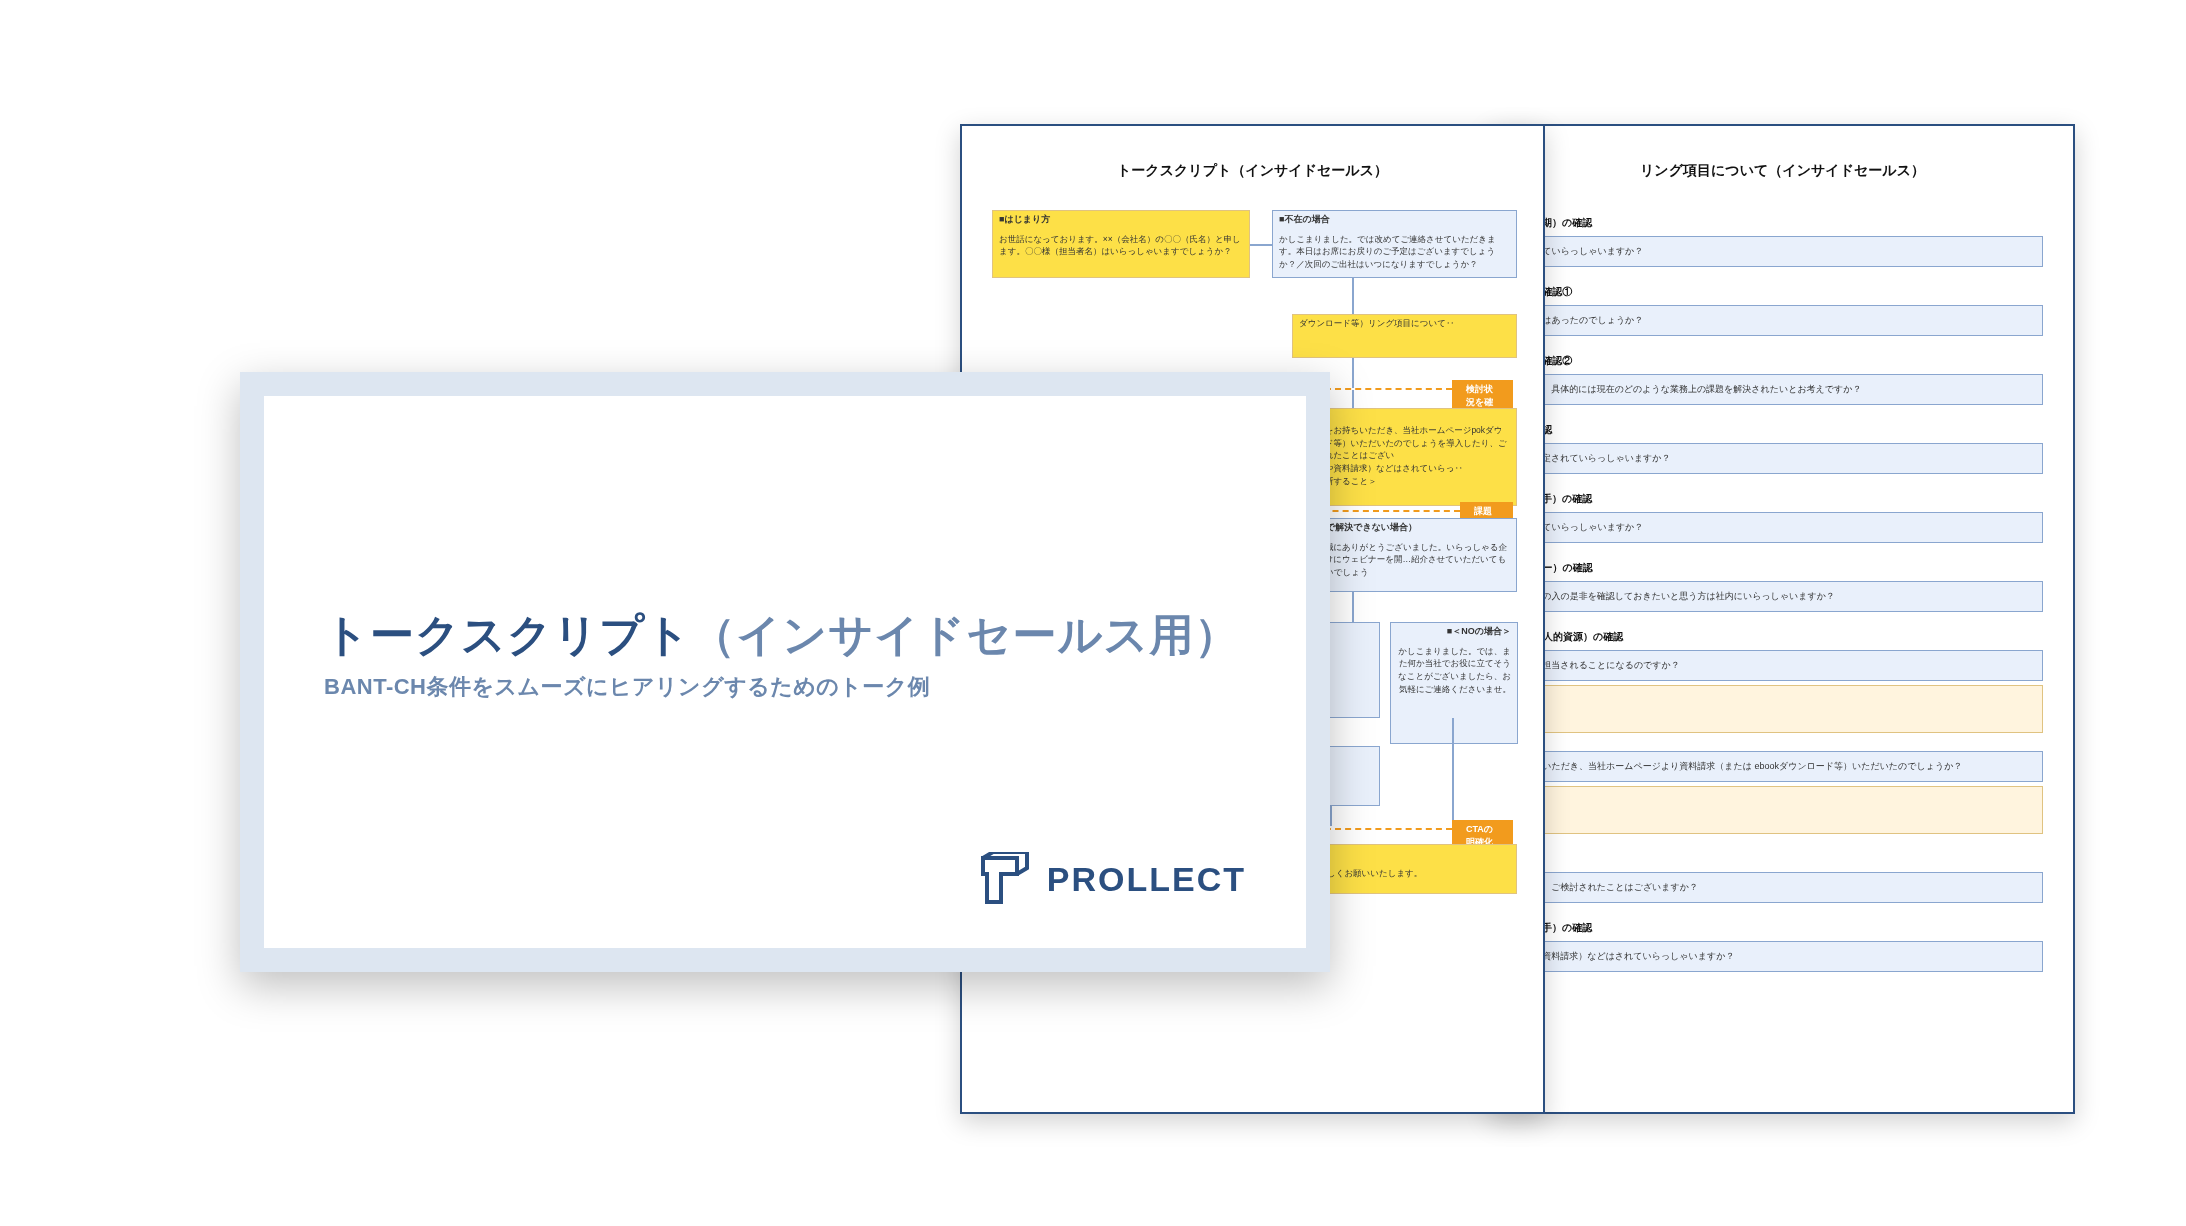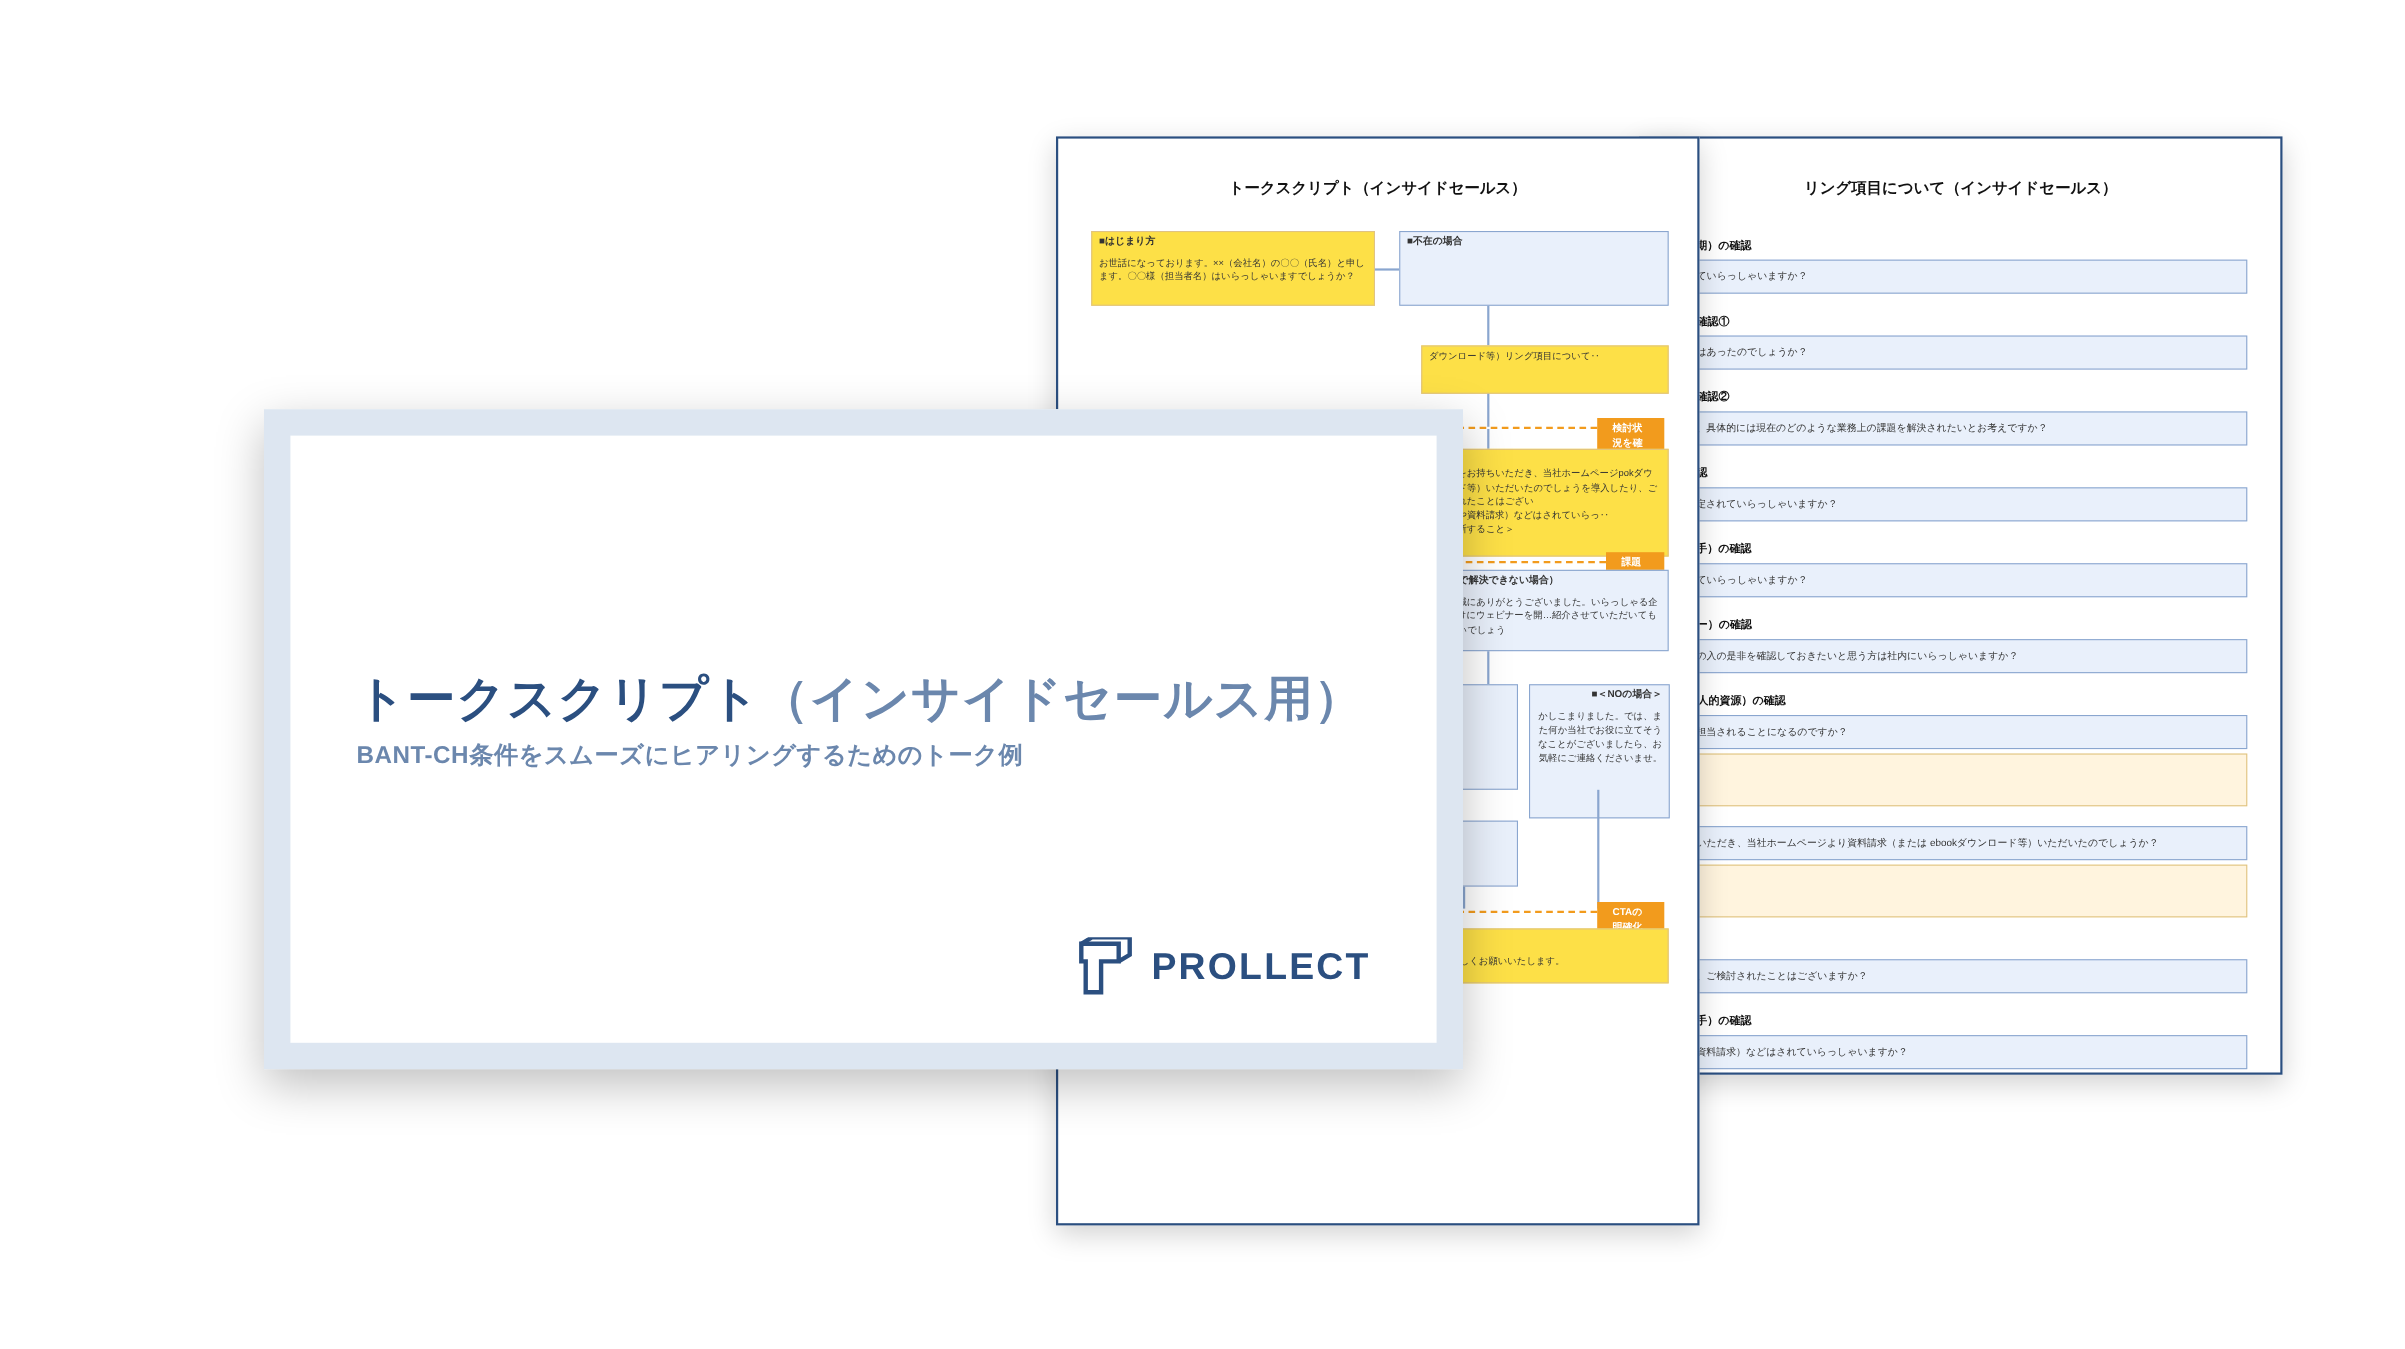--- a/index.html
+++ b/index.html
@@ -1,19 +1,19 @@
 <!DOCTYPE html>
 <html><head>
 <meta charset="utf-8">
 <style>
   html,body{margin:0;padding:0;width:2186px;height:1226px;background:#fff;font-family:"Hiragino Kaku Gothic ProN","Yu Gothic",Meiryo,sans-serif;overflow:hidden;}
   .stage{position:relative;width:2186px;height:1226px;}
   .doc{position:absolute;background:#fff;border:2px solid #2b4f80;box-shadow:0 8px 24px rgba(0,0,0,0.18);}
   
-  .doc.d2{left:1490px;top:124px;width:585px;height:853px;padding:36px 30px;box-sizing:border-box;}
+  .doc.d2{left:1490px;top:124px;width:585px;height:990px;padding:36px 30px;box-sizing:border-box;}
   .d2 .title{font-size:14px;font-weight:700;text-align:center;margin:0 0 36px 0;color:#111;}
   .d2 .sec{margin-bottom:18px;}
   .d2 .sec .hdr{font-size:10px;font-weight:700;color:#111;margin:0 0 6px 0;}
   .d2 .sec .blue{background:#e9f0fb;border:1px solid #8aa6cf;padding:8px 10px;font-size:9px;color:#333;min-height:14px;box-sizing:border-box;}
   .d2 .sec .yel{background:#fff4de;border:1px solid #e0c381;padding:8px 10px;font-size:9px;color:#333;min-height:48px;margin-top:4px;box-sizing:border-box;}
   
   .doc.d1{left:960px;top:124px;width:585px;height:990px;padding:36px 30px;box-sizing:border-box;}
   .d1 .title{font-size:14px;font-weight:700;text-align:center;margin:0 0 30px 0;color:#111;}
   .d1 .flow{position:relative;width:100%;height:870px;}
   .d1 .box{position:absolute;border:1px solid;font-size:8.5px;line-height:1.5;color:#333;box-sizing:border-box;}
@@ -91,20 +91,21 @@
     <div class="title">トークスクリプト（インサイドセールス）</div>
     <div class="flow">
 
       <div class="box yel" style="left:0;top:0;width:258px;height:68px;">
         <div class="h">■はじまり方</div>
         <div class="b">お世話になっております。××（会社名）の〇〇（氏名）と申します。〇〇様（担当者名）はいらっしゃいますでしょうか？</div>
       </div>
       <div class="harrow" style="left:258px;top:34px;width:22px;"></div>
       <div class="box blue" style="left:280px;top:0;width:245px;height:68px;">
         <div class="h">■不在の場合</div>
+        <div class="b">かしこまりました。では改めてご連絡させていただきます。本日はお席にお戻りのご予定はございますでしょうか？／次回のご出社はいつになりますでしょうか？</div>
       </div>
       <div class="varrow" style="left:360px;top:68px;height:36px;"></div>
 
       <div class="box yel" style="left:300px;top:104px;width:225px;height:44px;">
         <div class="b">ダウンロード等）リング項目について‥</div>
       </div>
       <div class="varrow" style="left:360px;top:148px;height:30px;"></div>
 
       <div class="dash" style="left:0;top:178px;width:460px;"></div>
       <div class="tag" style="left:460px;top:170px;">検討状況を確認</div>

